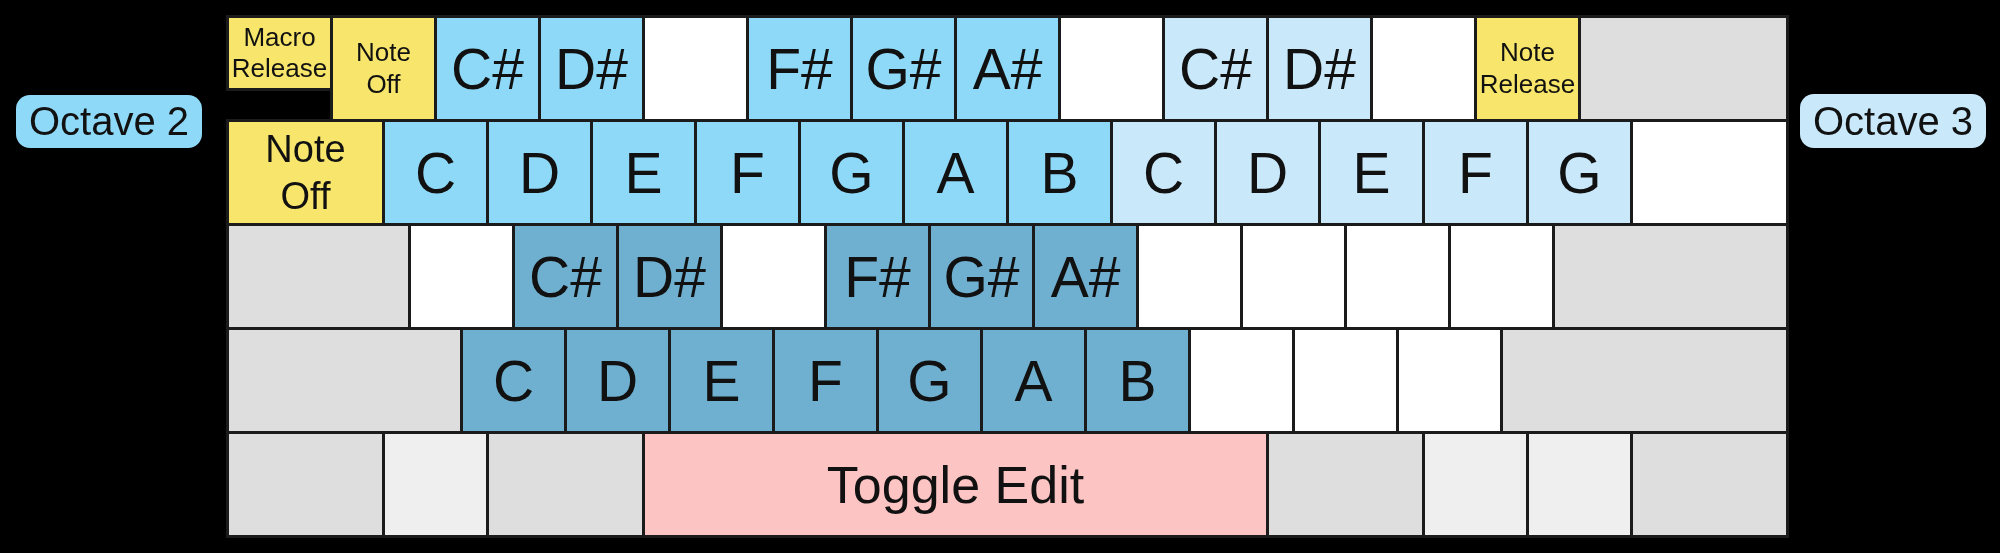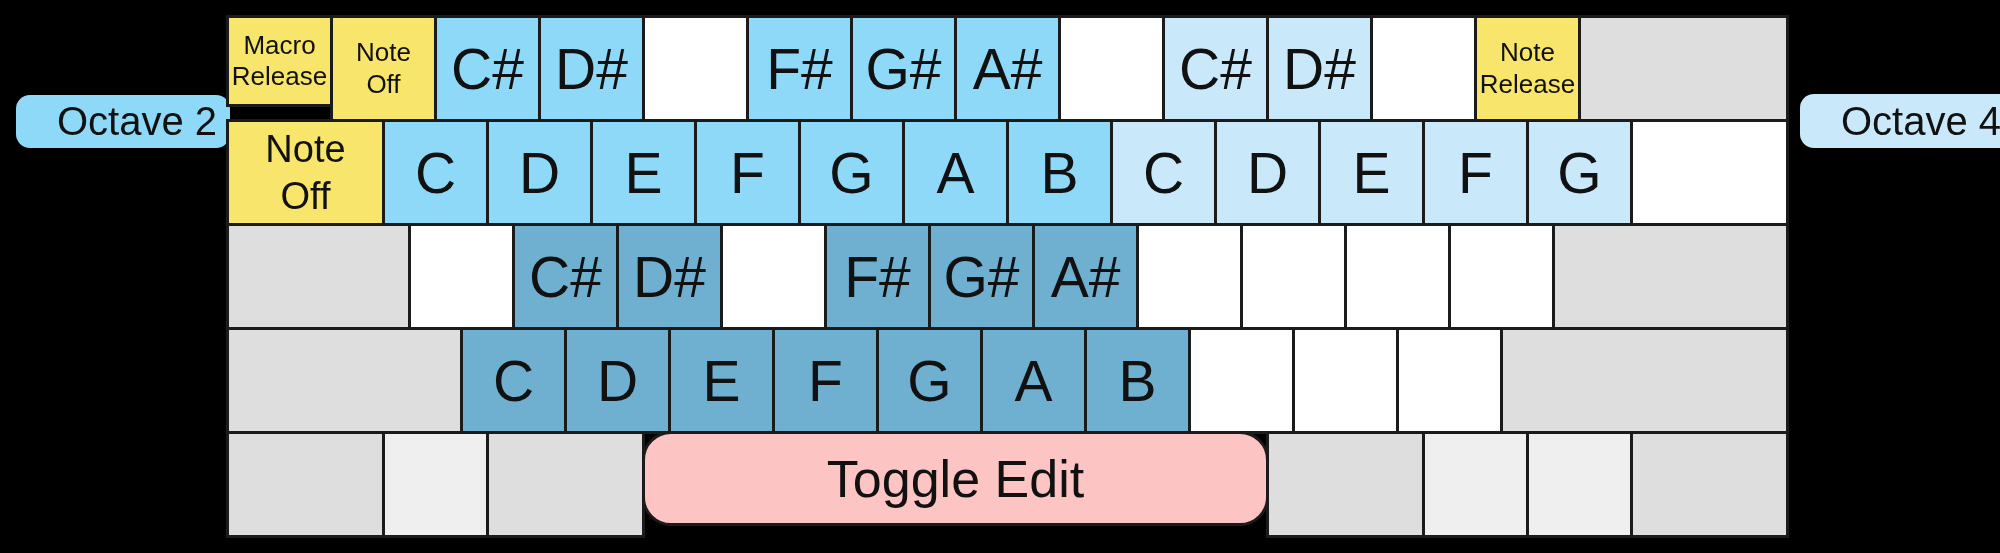--- a/index.html
+++ b/index.html
@@ -35,34 +35,33 @@
   .t-large  { font-size: 57px; }
   .t-toggle { font-size: 52px; }
   .pill {
     position: absolute;
     display: flex;
     align-items: center;
     justify-content: center;
     font-size: 40px;
     border-radius: 14px;
     color: #111;
-    padding-left: 28px;
   }
   .pill-o2 { left: 16px;   top: 95px;  width: 186px; height: 53px; background: #8FD9F8; }
   .pill-o1 { left: 16px;   top: 298px; width: 186px; height: 53px; background: #6FB0D1; }
   .pill-o3 { left: 1800px; top: 94px;  width: 186px; height: 54px; background: #C9E9FB; }
 </style>
 </head>
 <body>
 
 <div class="stage" style="background: rgb(0, 0, 0); color: rgb(17, 17, 17);">
   <div class="pill pill-o2" style="background: rgb(143, 217, 248);">Octave 2</div>
-  <div class="pill pill-o3" style="background: rgb(201, 233, 251);">Octave 4</div>
+  <div class="pill pill-o3" style="background: rgb(201, 233, 251);">Octave 3</div>
   <div class="keyboard">
-      <div class="key t-small" style="left: 0px; top: 0px; width: 107px; height: 92px; background: rgb(248, 229, 107); border-color: rgb(27, 27, 27);">
+      <div class="key t-small" style="left: 0px; top: 0px; width: 107px; height: 76px; background: rgb(248, 229, 107); border-color: rgb(27, 27, 27);">
         <span>Macro
 Release</span>
       </div>
       <div class="key t-small" style="left: 104px; top: 0px; width: 107px; height: 107px; background: rgb(248, 229, 107); border-color: rgb(27, 27, 27);">
         <span>Note
 Off</span>
       </div>
       <div class="key t-large" style="left: 208px; top: 0px; width: 107px; height: 107px; background: rgb(143, 217, 248); border-color: rgb(27, 27, 27);">
         <span>C#</span>
       </div>
@@ -178,21 +177,21 @@
       <div class="key t-large" style="left: 858px; top: 312px; width: 107px; height: 107px; background: rgb(111, 176, 209); border-color: rgb(27, 27, 27);">
         <span>B</span>
       </div>
       <div class="key t-large" style="left: 962px; top: 312px; width: 107px; height: 107px; background: rgb(255, 255, 255); border-color: rgb(27, 27, 27);"></div>
       <div class="key t-large" style="left: 1066px; top: 312px; width: 107px; height: 107px; background: rgb(255, 255, 255); border-color: rgb(27, 27, 27);"></div>
       <div class="key t-large" style="left: 1170px; top: 312px; width: 107px; height: 107px; background: rgb(255, 255, 255); border-color: rgb(27, 27, 27);"></div>
       <div class="key t-large" style="left: 1274px; top: 312px; width: 289px; height: 107px; background: rgb(222, 222, 222); border-color: rgb(27, 27, 27);"></div>
       <div class="key t-large" style="left: 0px; top: 416px; width: 159px; height: 107px; background: rgb(222, 222, 222); border-color: rgb(27, 27, 27);"></div>
       <div class="key t-large" style="left: 156px; top: 416px; width: 107px; height: 107px; background: rgb(239, 239, 239); border-color: rgb(27, 27, 27);"></div>
       <div class="key t-large" style="left: 260px; top: 416px; width: 159px; height: 107px; background: rgb(222, 222, 222); border-color: rgb(27, 27, 27);"></div>
-      <div class="key t-toggle" style="left: 416px; top: 416px; width: 627px; height: 95px; background: rgb(253, 196, 196); border-color: rgb(27, 27, 27); border-radius: 29px;">
+      <div class="key t-toggle" style="left: 416px; top: 416px; width: 627px; height: 107px; background: rgb(253, 196, 196); border-color: rgb(27, 27, 27);">
         <span>Toggle Edit</span>
       </div>
       <div class="key t-large" style="left: 1040px; top: 416px; width: 159px; height: 107px; background: rgb(222, 222, 222); border-color: rgb(27, 27, 27);"></div>
       <div class="key t-large" style="left: 1196px; top: 416px; width: 107px; height: 107px; background: rgb(239, 239, 239); border-color: rgb(27, 27, 27);"></div>
       <div class="key t-large" style="left: 1300px; top: 416px; width: 107px; height: 107px; background: rgb(239, 239, 239); border-color: rgb(27, 27, 27);"></div>
       <div class="key t-large" style="left: 1404px; top: 416px; width: 159px; height: 107px; background: rgb(222, 222, 222); border-color: rgb(27, 27, 27);"></div>
     </div>
 </div>
 
 </body></html>

